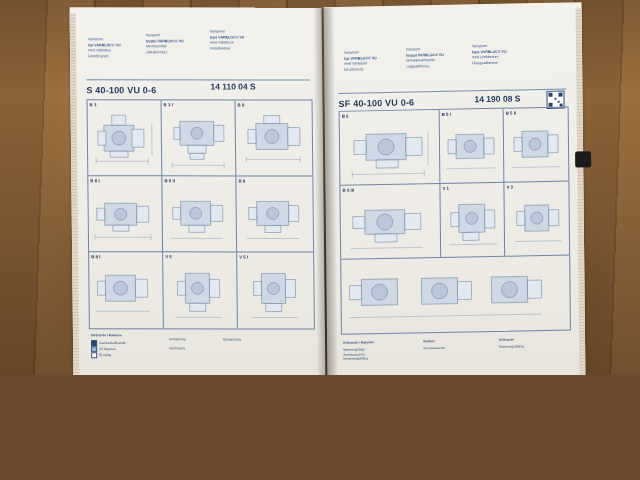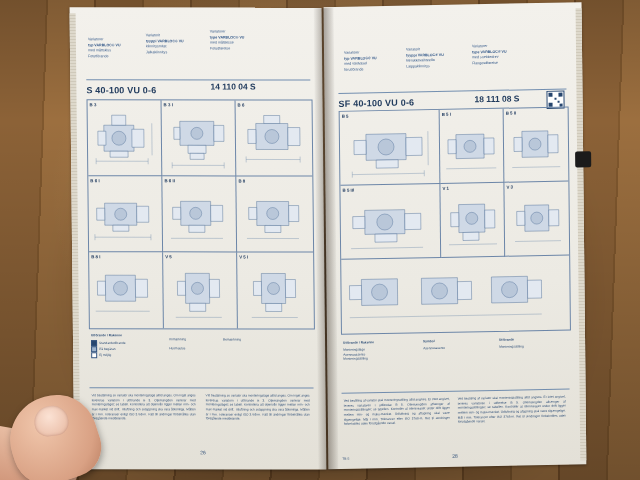--- a/index.html
+++ b/index.html
@@ -1,21 +1,21 @@
 <!DOCTYPE html>
 <html><head>
 <meta charset="utf-8">
 <style>
   html,body{margin:0;padding:0;}
   body{
     width:640px;height:480px;overflow:hidden;
     font-family:"Liberation Sans", sans-serif;
     background:#6b4a2f;
   }
-  .scene{position:relative;width:640px;height:480px;overflow:hidden;}
+  .scene{position:relative;width:640px;height:375px;overflow:hidden;}
 
   
   .floor{
     position:absolute;inset:0;
     background:
       repeating-linear-gradient(92deg,
         #8a6239 0px,#8a6239 46px,
         #7e5830 46px,#7e5830 48px,
         #9a6f42 48px,#9a6f42 94px,
         #714d2a 94px,#714d2a 96px);
@@ -339,21 +339,21 @@
         <div class="lang-col" style="left:148px;top:40px;">
           <div>Variatorer</div>
           <div style="font-weight:bold">type VARBLOC® VU</div>
           <div>med snekkedrev</div>
           <div>Flangeudførelse</div>
         </div>
 
         <div class="hdr-rule" style="left:14px;top:86px;width:228px;"></div>
 
         <div class="big-title" style="left:14px;top:92px;">SF 40-100 VU 0-6</div>
-        <div class="code-title" style="left:150px;top:90px;">18 111 08 S</div>
+        <div class="code-title" style="left:150px;top:90px;">14 190 08 S</div>
 
         <div class="qr" style="left:222px;top:88px;">
           <i style="left:1px;top:1px;width:4px;height:4px"></i>
           <i style="left:11px;top:1px;width:4px;height:4px"></i>
           <i style="left:1px;top:11px;width:4px;height:4px"></i>
           <i style="left:7px;top:6px;width:2px;height:2px"></i>
           <i style="left:10px;top:9px;width:2px;height:2px"></i>
           <i style="left:12px;top:12px;width:3px;height:3px"></i>
         </div>
 

